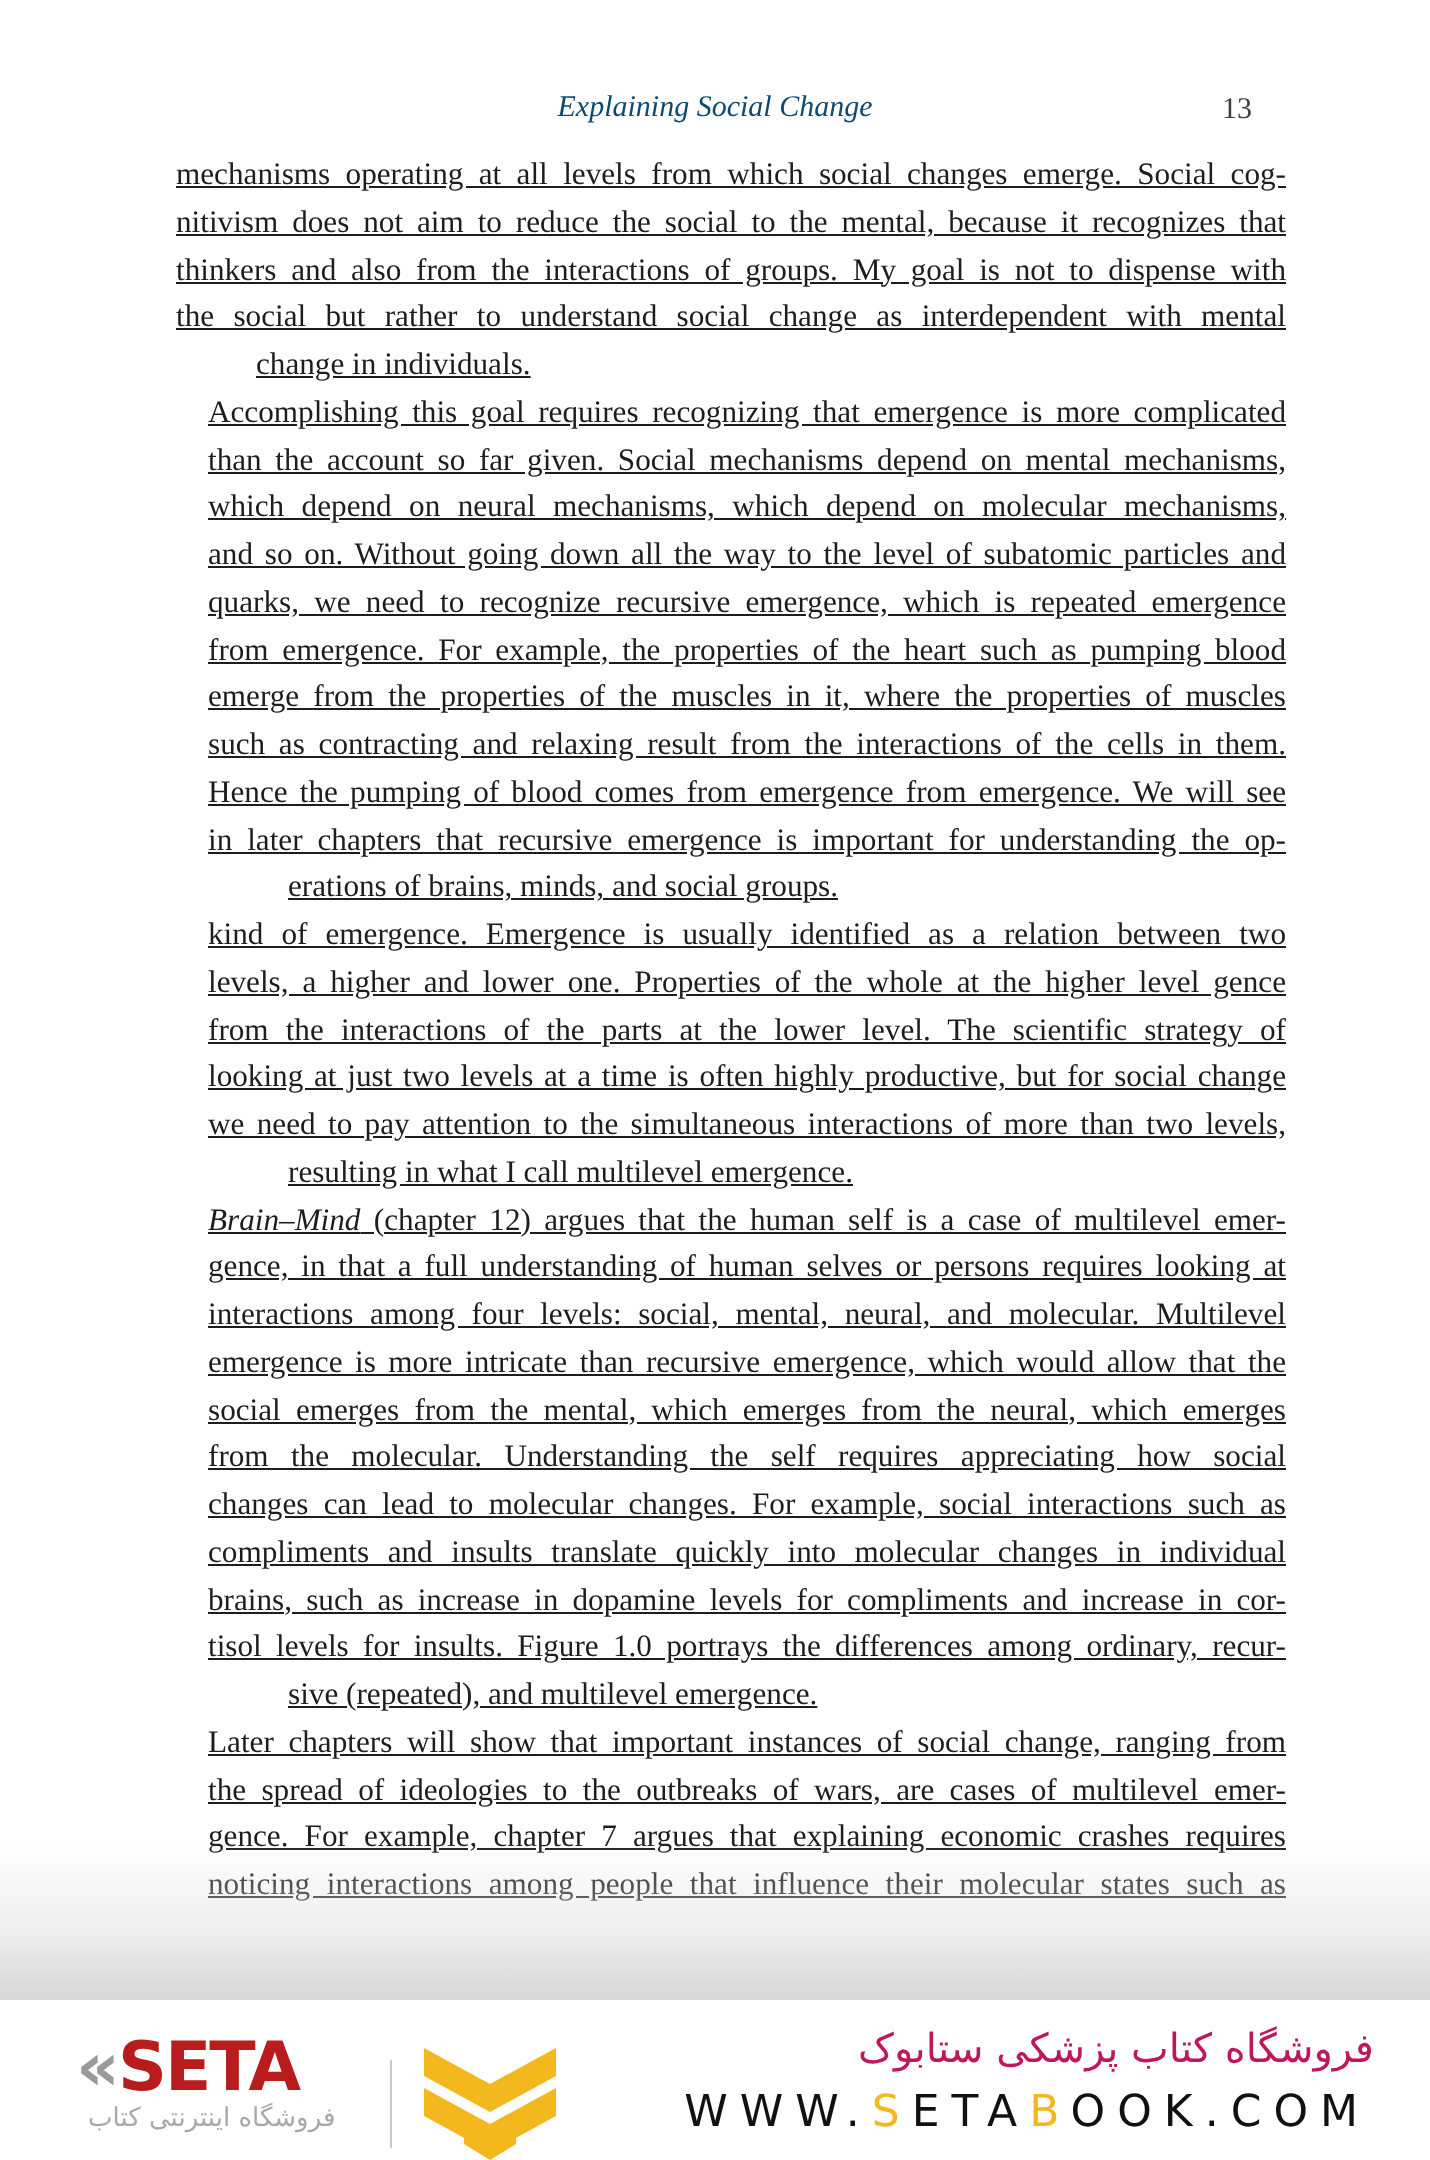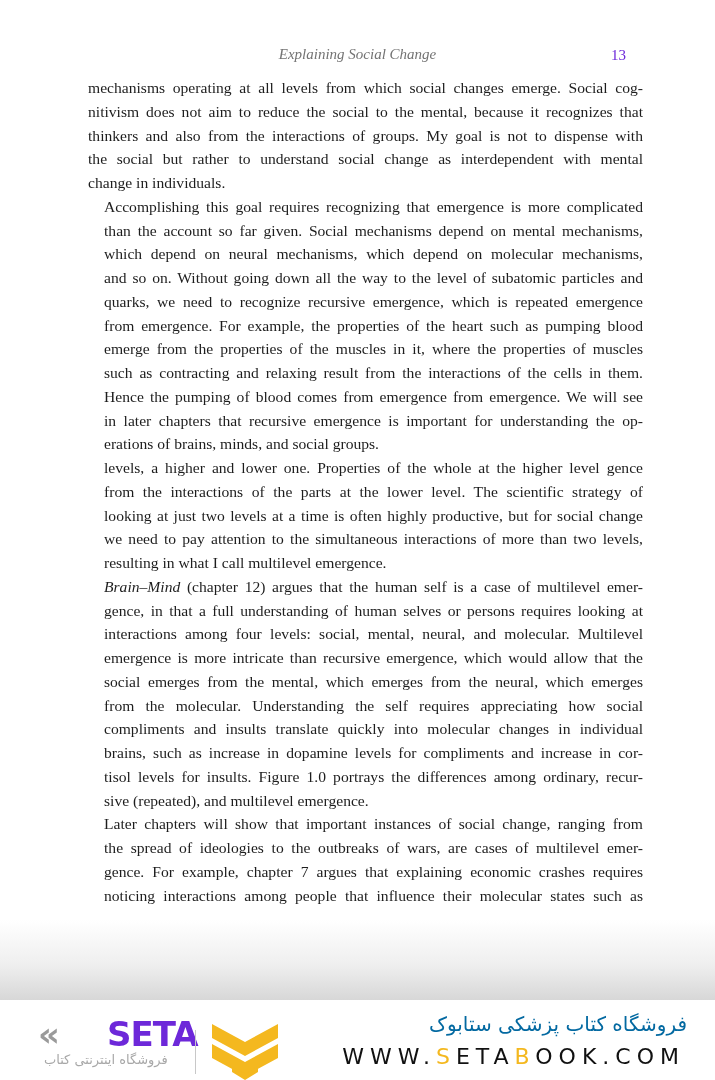--- a/index.html
+++ b/index.html
@@ -7,58 +7,58 @@
     width: 715px; height: 1080px; overflow: hidden; position: relative;
     background: #ffffff; color: #1d1d1d;
     font-family: "Liberation Serif", "DejaVu Serif", serif;
   }
   .page { position: absolute; left: 0; top: 0; width: 715px; height: 1000px; background: #fff; }
   .running-head {
     position: absolute; top: 44px; left: 0; width: 715px; height: 24px;
   }
   .running-title {
     position: absolute; left: 0; width: 715px; text-align: center;
-    font-style: italic; font-size: 15px; color: #737373; top: 2px;
+    font-style: italic; font-size: 15px; color: #0c4a6e; top: 2px;
   }
   .page-number {
-    position: absolute; right: 89px; top: 3px; font-size: 15px; color: #6d28d9;
+    position: absolute; right: 89px; top: 3px; font-size: 15px; color: #404040;
   }
   .body-text {
     position: absolute; left: 88px; top: 76px; width: 555px;
     font-size: 15.6px; line-height: 23.75px; text-align: justify;
     hyphens: manual;
   }
-  .body-text p { margin: 0; }
+  .body-text p { margin: 0; text-decoration: underline; }
   .body-text p.indent { text-indent: 16px; }
   .line { display: block; text-align: justify; text-align-last: justify; white-space: nowrap; }
-  .line.last { text-align-last: left; }
+  .line.last { text-align-last: left; margin-left: 40px; }
   .italic { font-style: italic; margin-top: 44px; }
   .fade {
     position: absolute; left: 0; top: 920px; width: 715px; height: 82px;
     background: linear-gradient(to bottom, rgba(255,255,255,0) 0%, rgba(225,225,225,0.55) 55%, rgba(200,200,200,0.75) 100%);
     pointer-events: none;
   }
   .footer {
     position: absolute; left: 0; top: 1000px; width: 715px; height: 80px; background: #ffffff;
   }
   .logo-block { position: absolute; left: 30px; top: 12px; width: 250px; height: 60px; }
   .logo-latin {
     position: absolute; left: 8px; top: 2px; font-family: "DejaVu Sans", sans-serif;
     font-size: 34px; font-weight: bold; letter-spacing: -1px; color: #9a9a9a;
   }
-  .logo-latin .accent { color: #6d28d9; margin-left: 48px; }
+  .logo-latin .accent { color: #b91c1c; }
   .logo-tagline {
     position: absolute; left: 14px; top: 40px; font-family: "DejaVu Sans", sans-serif;
     font-size: 13px; color: #a8a8a8; direction: rtl;
   }
   .logo-divider { position: absolute; left: 165px; top: 18px; width: 1px; height: 44px; background: #c8c8c8; }
   .logo-chevron { position: absolute; left: 180px; top: 8px; width: 70px; height: 62px; }
   .store-name {
     position: absolute; right: 28px; top: 12px; font-family: "DejaVu Sans", sans-serif;
-    font-size: 20px; color: #0369a1; direction: rtl;
+    font-size: 20px; color: #be185d; direction: rtl;
   }
   .store-url {
     position: absolute; right: 30px; top: 44px; font-family: "DejaVu Sans", sans-serif;
     font-size: 22px; letter-spacing: 6px; color: #111;
   }
   .store-url .accent { color: #f4b81f; }
 </style>
 </head>
 <body>
 
@@ -83,33 +83,35 @@
         <span class="line">and so on. Without going down all the way to the level of subatomic particles and</span>
         <span class="line">quarks, we need to recognize recursive emergence, which is repeated emergence</span>
         <span class="line">from emergence. For example, the properties of the heart such as pumping blood</span>
         <span class="line">emerge from the properties of the muscles in it, where the properties of muscles</span>
         <span class="line">such as contracting and relaxing result from the interactions of the cells in them.</span>
         <span class="line">Hence the pumping of blood comes from emergence from emergence. We will see</span>
         <span class="line">in later chapters that recursive emergence is important for understanding the op-</span>
         <span class="line last">erations of brains, minds, and social groups.</span>
       </p>
       <p class="indent">
+        <span class="line">kind of emergence. Emergence is usually identified as a relation between two</span>
         <span class="line">levels, a higher and lower one. Properties of the whole at the higher level gence</span>
         <span class="line">from the interactions of the parts at the lower level. The scientific strategy of</span>
         <span class="line">looking at just two levels at a time is often highly productive, but for social change</span>
         <span class="line">we need to pay attention to the simultaneous interactions of more than two levels,</span>
         <span class="line last">resulting in what I call multilevel emergence.</span>
       </p>
       <p class="indent">
         <span class="line" style="text-indent: 16px;"><span class="italic">Brain–Mind</span><span> (chapter 12) argues that the human self is a case of multilevel emer-</span></span>
         <span class="line">gence, in that a full understanding of human selves or persons requires looking at</span>
         <span class="line">interactions among four levels: social, mental, neural, and molecular. Multilevel</span>
         <span class="line">emergence is more intricate than recursive emergence, which would allow that the</span>
         <span class="line">social emerges from the mental, which emerges from the neural, which emerges</span>
         <span class="line">from the molecular. Understanding the self requires appreciating how social</span>
+        <span class="line">changes can lead to molecular changes. For example, social interactions such as</span>
         <span class="line">compliments and insults translate quickly into molecular changes in individual</span>
         <span class="line">brains, such as increase in dopamine levels for compliments and increase in cor-</span>
         <span class="line">tisol levels for insults. Figure 1.0 portrays the differences among ordinary, recur-</span>
         <span class="line last">sive (repeated), and multilevel emergence.</span>
       </p>
       <p class="indent">
         <span class="line" style="text-indent: 16px;">Later chapters will show that important instances of social change, ranging from</span>
         <span class="line">the spread of ideologies to the outbreaks of wars, are cases of multilevel emer-</span>
         <span class="line">gence. For example, chapter 7 argues that explaining economic crashes requires</span>
         <span class="line">noticing interactions among people that influence their molecular states such as</span>

